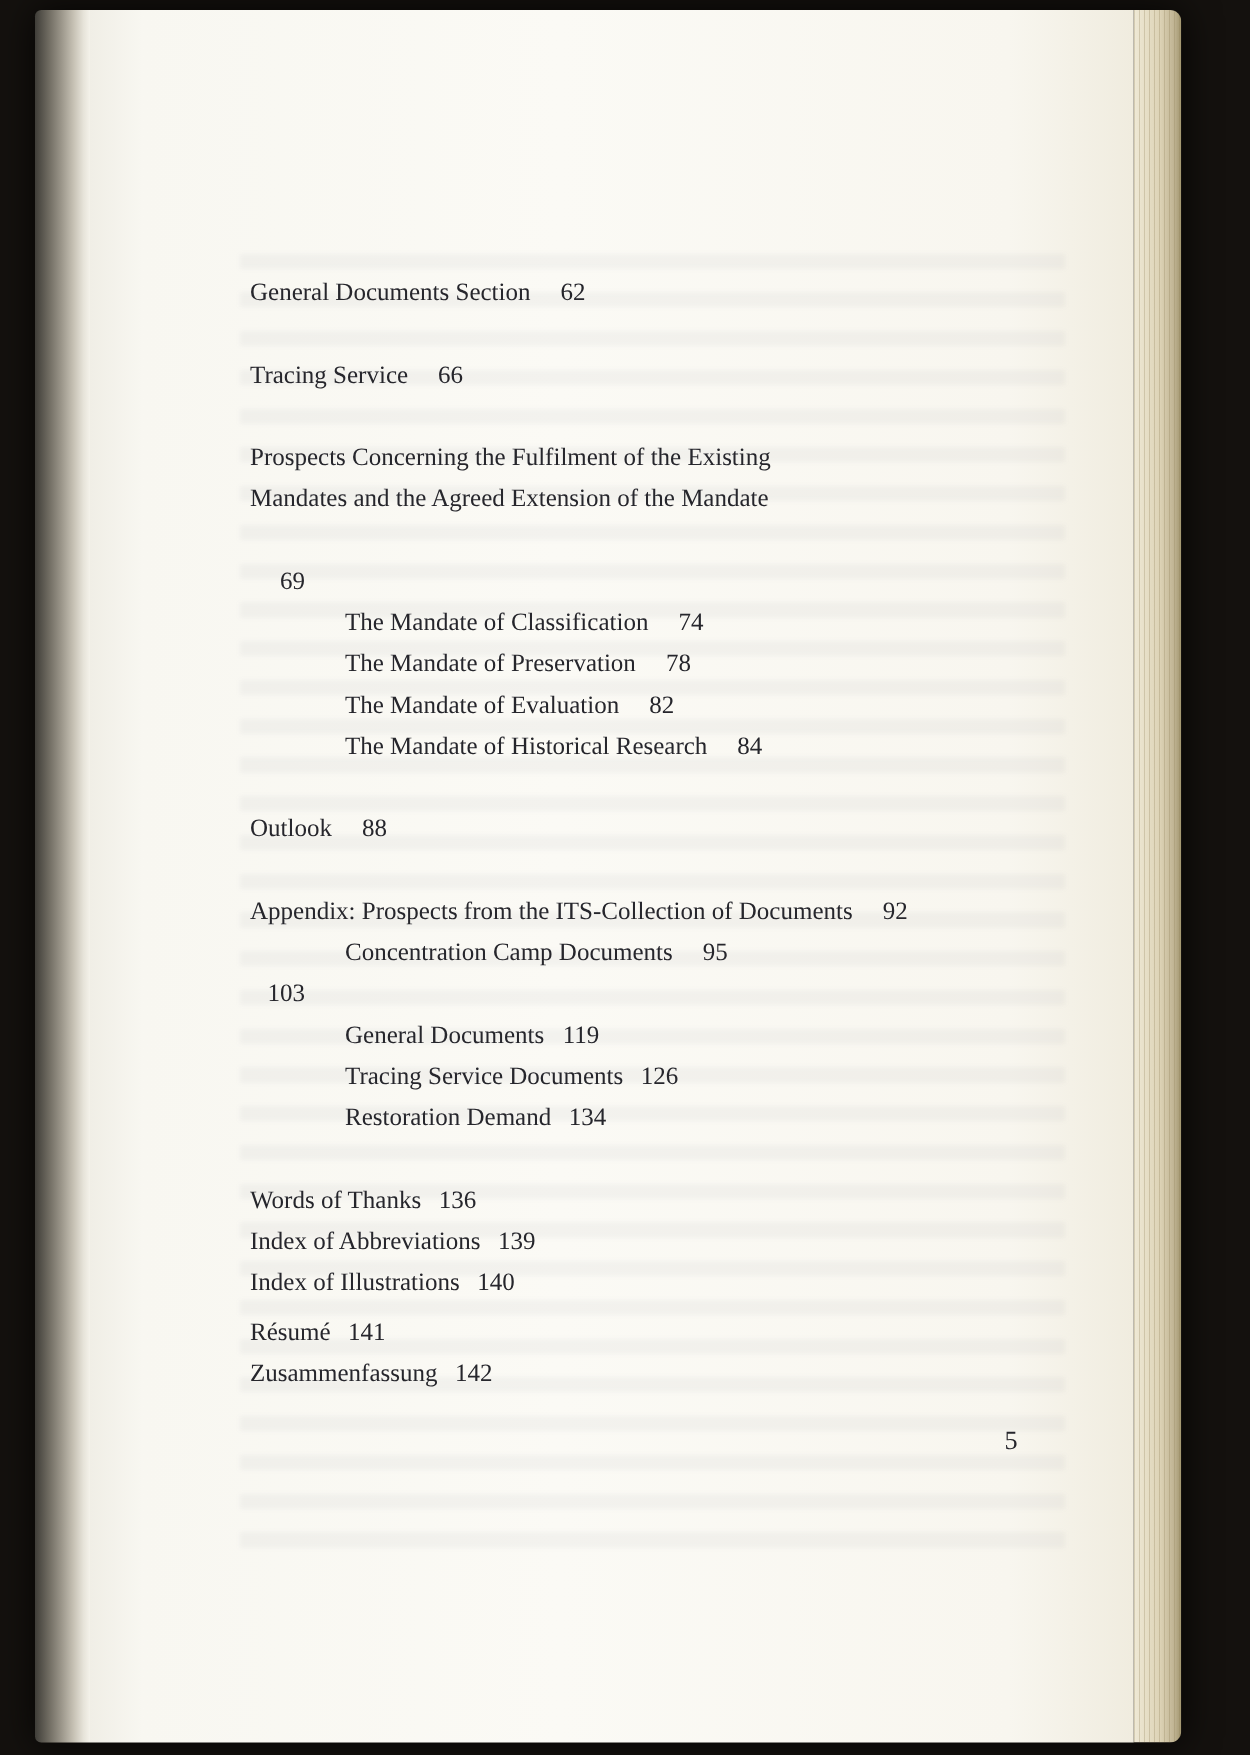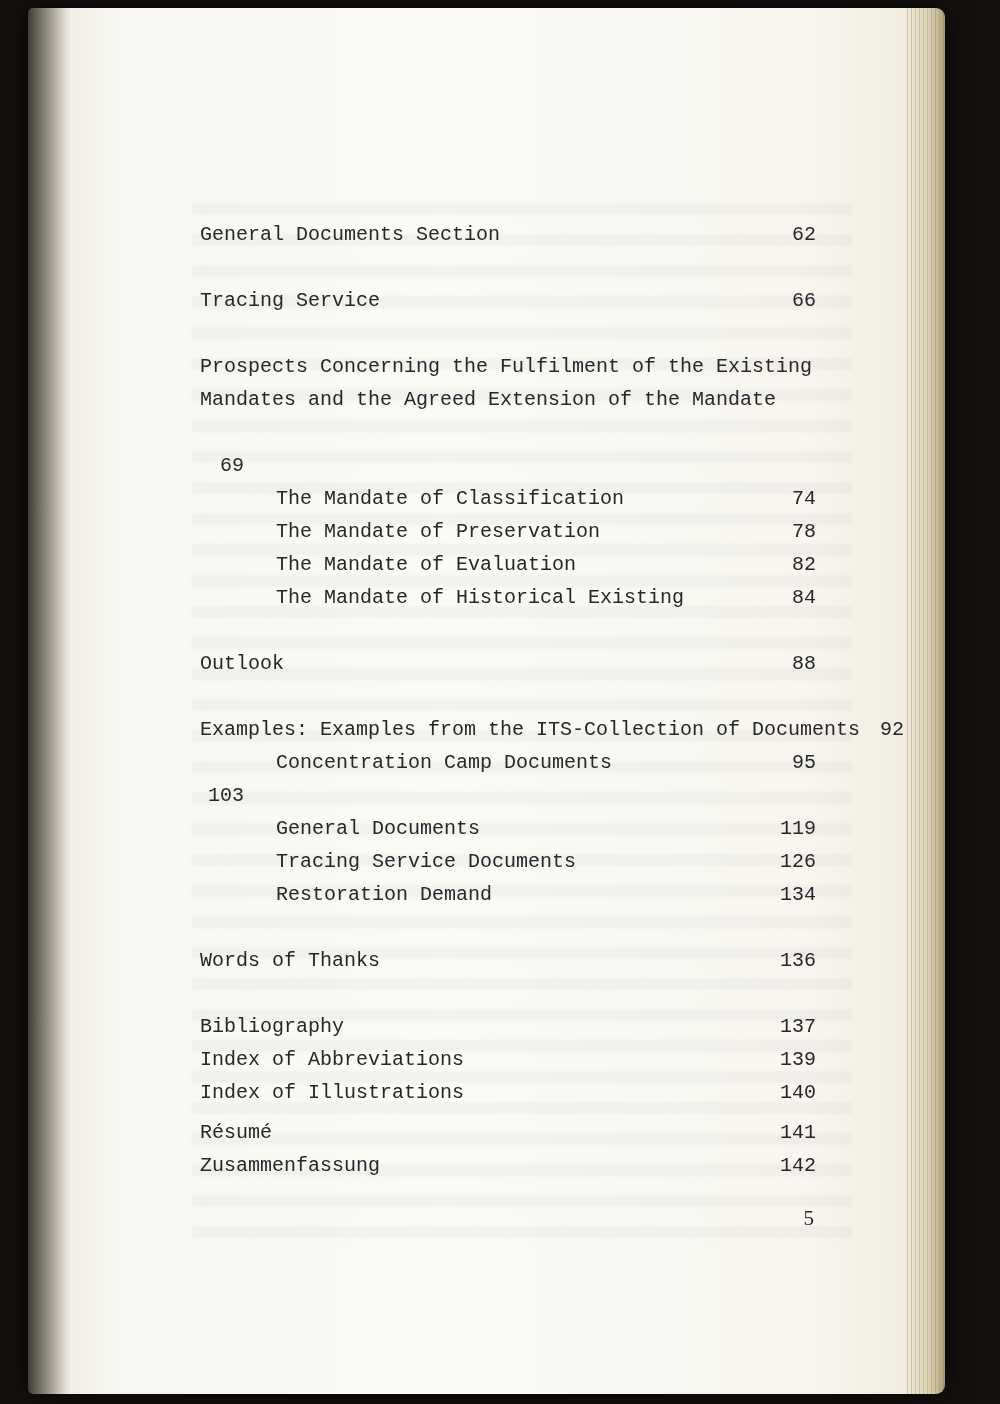--- a/index.html
+++ b/index.html
@@ -68,31 +68,30 @@
   .toc {
     position: absolute;
     left: 128px;
     top: 210px;
     width: 616px;
     color: #26262c;
     font-size: 20px;
   }
   .row {
     display: flex;
-    justify-content: space-between;
+    justify-content: flex-start;
     align-items: baseline;
     height: 33px;
     line-height: 33px;
-    font-family: Liberation Mono, monospace;
   }
   .row .label { white-space: nowrap; }
   .row .num   { text-align: right; min-width: 44px; }
   .indent .label { padding-left: 76px; }
   .gap-l { margin-top: 33px; }
-  .gap-m { margin-top: 7px; gap: 36px;  }
+  .gap-m { margin-top: 7px;  }
   .footer-page {
     margin-top: 20px;
     text-align: right;
     font-size: 21px;
     line-height: 33px;
     padding-right: 2px;
     color: #26262c;
   }
 </style>
 </head>
@@ -139,31 +138,31 @@
           <span class="label">The Mandate of Preservation</span>
           <span class="num">78</span>
         </div>
 
         <div class="row indent">
           <span class="label">The Mandate of Evaluation</span>
           <span class="num">82</span>
         </div>
 
         <div class="row indent">
-          <span class="label">The Mandate of Historical Existing</span>
+          <span class="label">The Mandate of Historical Research</span>
           <span class="num">84</span>
         </div>
 
         <div class="row gap-l">
           <span class="label">Outlook</span>
           <span class="num">88</span>
         </div>
 
         <div class="row gap-l">
-          <span class="label">Examples: Examples from the ITS-Collection of Documents</span>
+          <span class="label">Appendix: Prospects from the ITS-Collection of Documents</span>
           <span class="num">92</span>
         </div>
 
         <div class="row indent">
           <span class="label">Concentration Camp Documents</span>
           <span class="num">95</span>
         </div>
 
         <div class="row indent">
           <span class="num">103</span>
@@ -183,24 +182,20 @@
         <div class="row indent">
           <span class="label">Restoration Demand</span>
           <span class="num">134</span>
         </div>
 
         <div class="row gap-l">
           <span class="label">Words of Thanks</span>
           <span class="num">136</span>
         </div>
 
-        <div class="row gap-l">
-          <span class="label">Bibliography</span>
-          <span class="num">137</span>
-        </div>
 
         <div class="row">
           <span class="label">Index of Abbreviations</span>
           <span class="num">139</span>
         </div>
 
         <div class="row">
           <span class="label">Index of Illustrations</span>
           <span class="num">140</span>
         </div>

